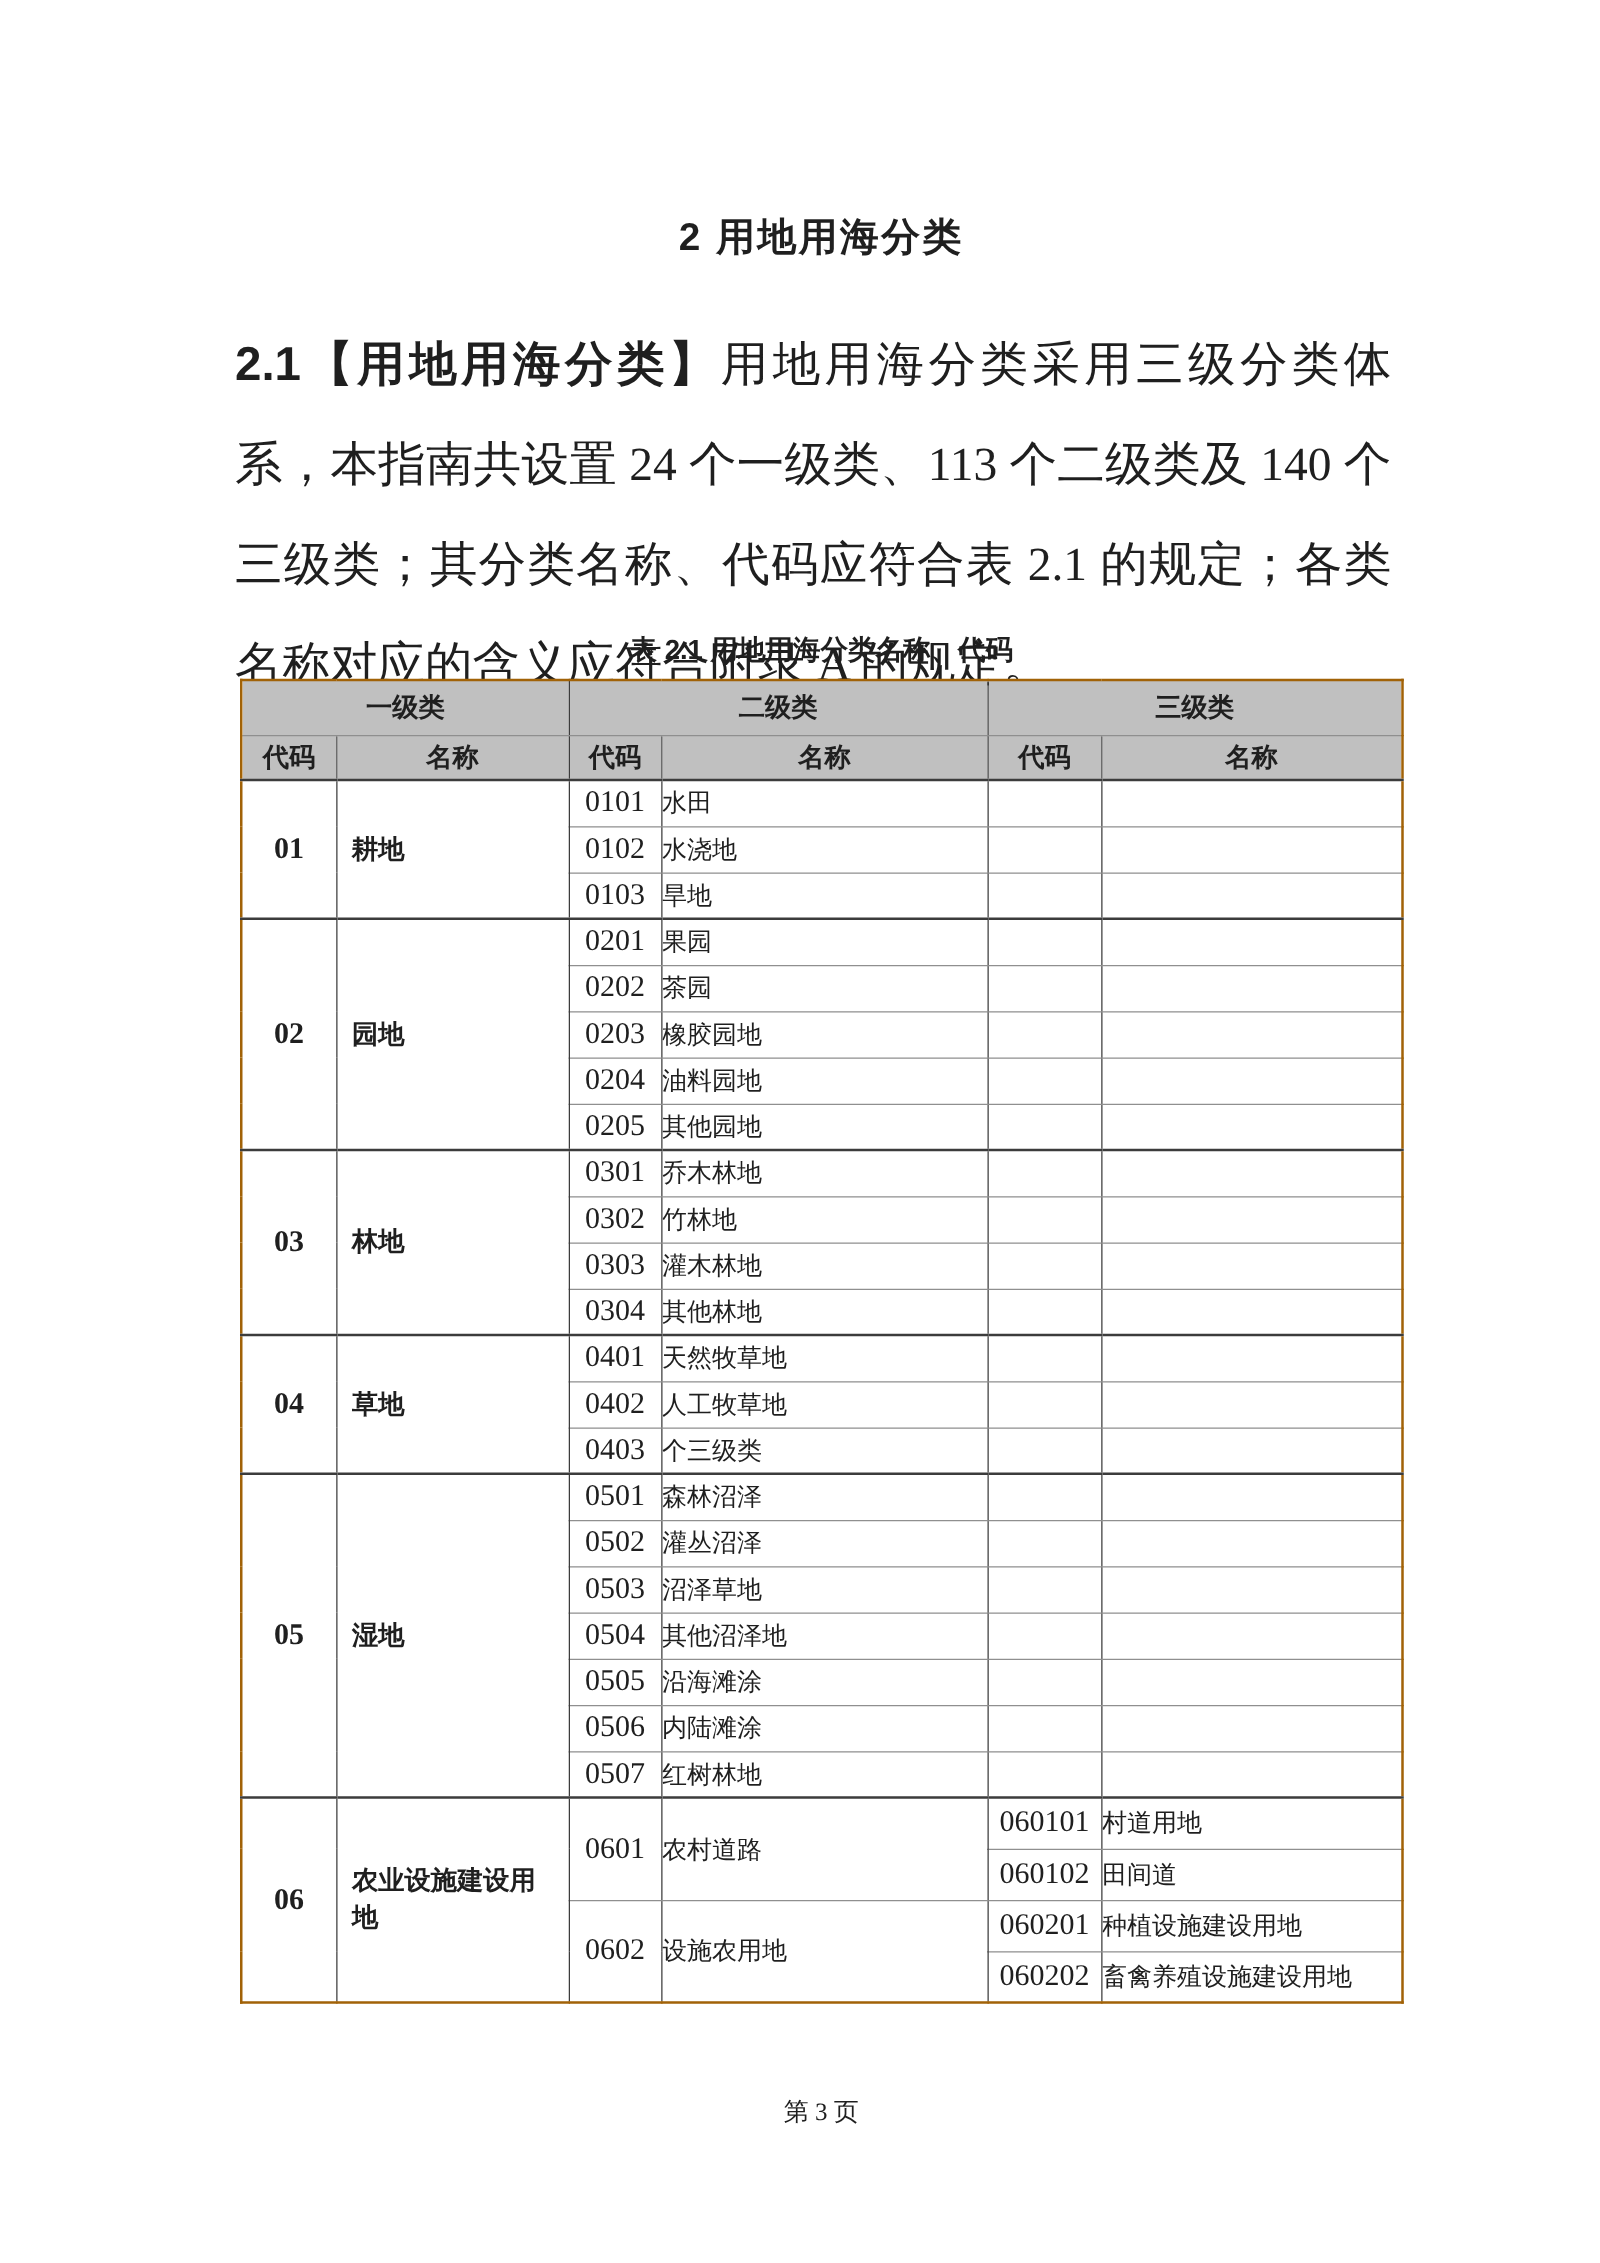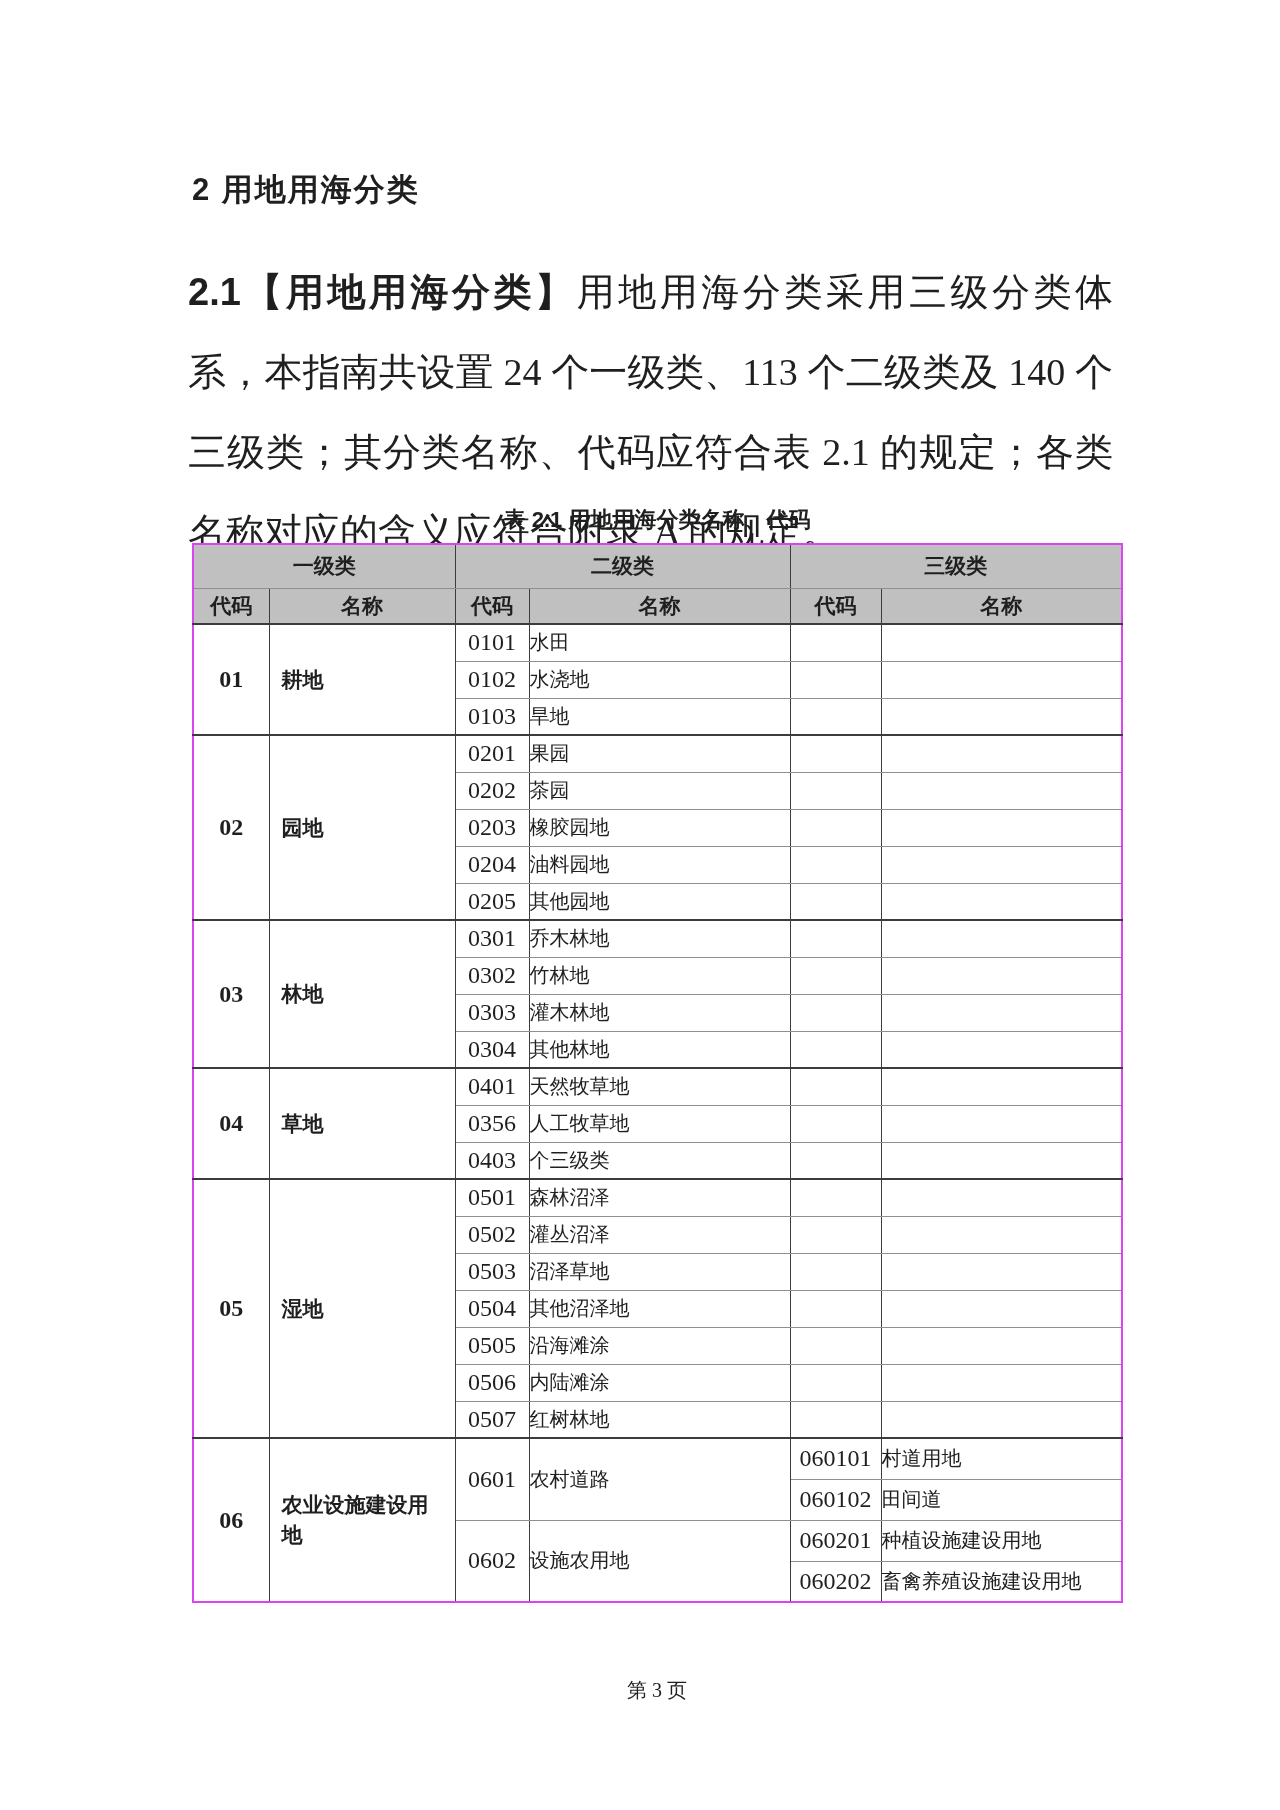--- a/index.html
+++ b/index.html
@@ -9,21 +9,21 @@
     color:#1f1f1f;
     font-family:"Liberation Serif", serif;
     position:relative;
     overflow:hidden;
   }
   .page { position:absolute; left:0; top:0; width:1280px; height:1810px; background:#fff; }
   .content { position:absolute; left:192px; top:0; width:930px; height:1810px; }
 
   .doc-title {
     position:absolute; top:170px; left:0; width:100%;
-    text-align:left;
+    text-align:center;
     font-family:"Liberation Sans", sans-serif;
     font-weight:bold; font-size:31px; line-height:40px;
     letter-spacing:2px;
   }
 
   .para {
     position:absolute; top:252px; left:-4px; width:925px;
     font-size:38px; line-height:80px;
     text-align:justify;
   }
@@ -37,21 +37,21 @@
     text-align:center;
     font-family:"Liberation Sans", sans-serif;
     font-weight:bold; font-size:22px; line-height:30px;
   }
 
   table.cls {
     position:absolute; top:543px; left:0;
     width:929px;
     table-layout:fixed;
     border-collapse:collapse;
-    border:2px solid #d946ef;
+    border:2px solid #a16207;
   }
   table.cls th, table.cls td {
     border-left:1px solid #3c3c3c;
     border-right:1px solid #3c3c3c;
     border-top:1px solid #8f8f8f;
     border-bottom:1px solid #8f8f8f;
     padding:0;
     vertical-align:middle;
     overflow:hidden;
   }
@@ -215,21 +215,21 @@
           </tr>
           <tr class="group-start">
             <td class="code l1" rowspan="3">04</td>
             <td class="name l1" rowspan="3">草地</td>
             <td class="code">0401</td>
             <td class="name">天然牧草地</td>
             <td class="code"></td>
             <td class="name"></td>
           </tr>
           <tr>
-            <td class="code">0356</td>
+            <td class="code">0402</td>
             <td class="name">人工牧草地</td>
             <td class="code"></td>
             <td class="name"></td>
           </tr>
           <tr>
             <td class="code">0403</td>
             <td class="name">个三级类</td>
             <td class="code"></td>
             <td class="name"></td>
           </tr>

